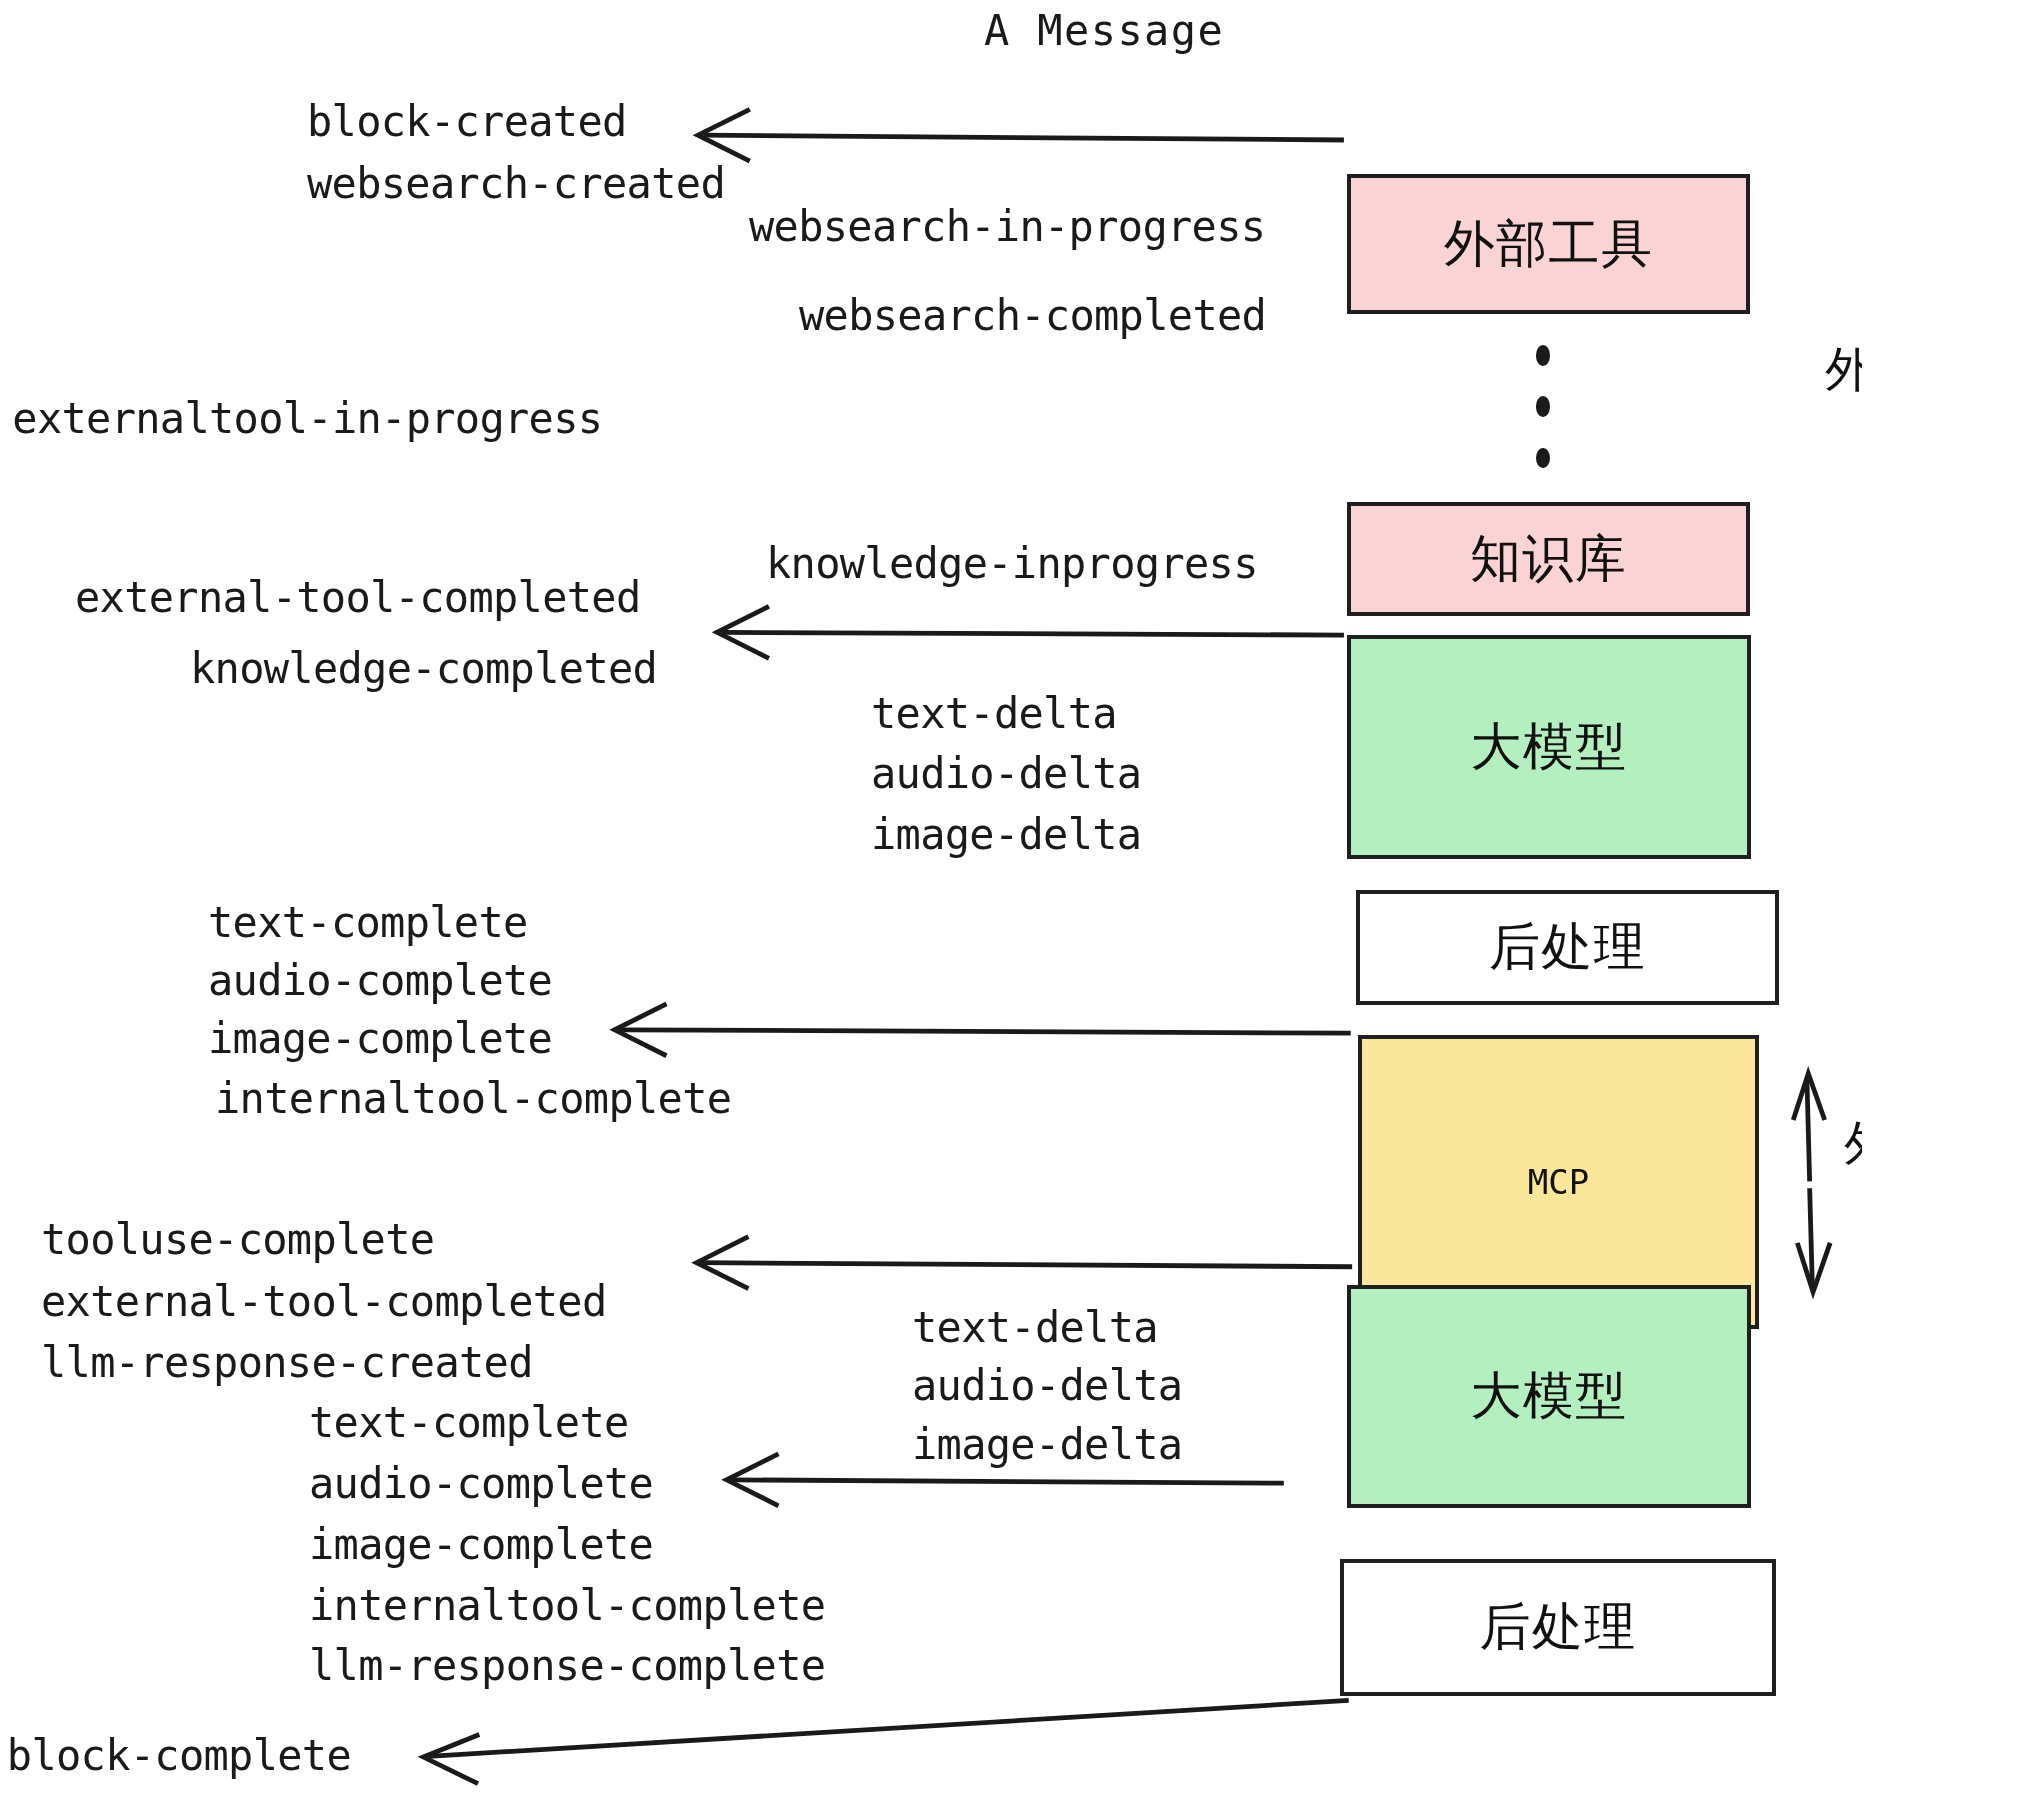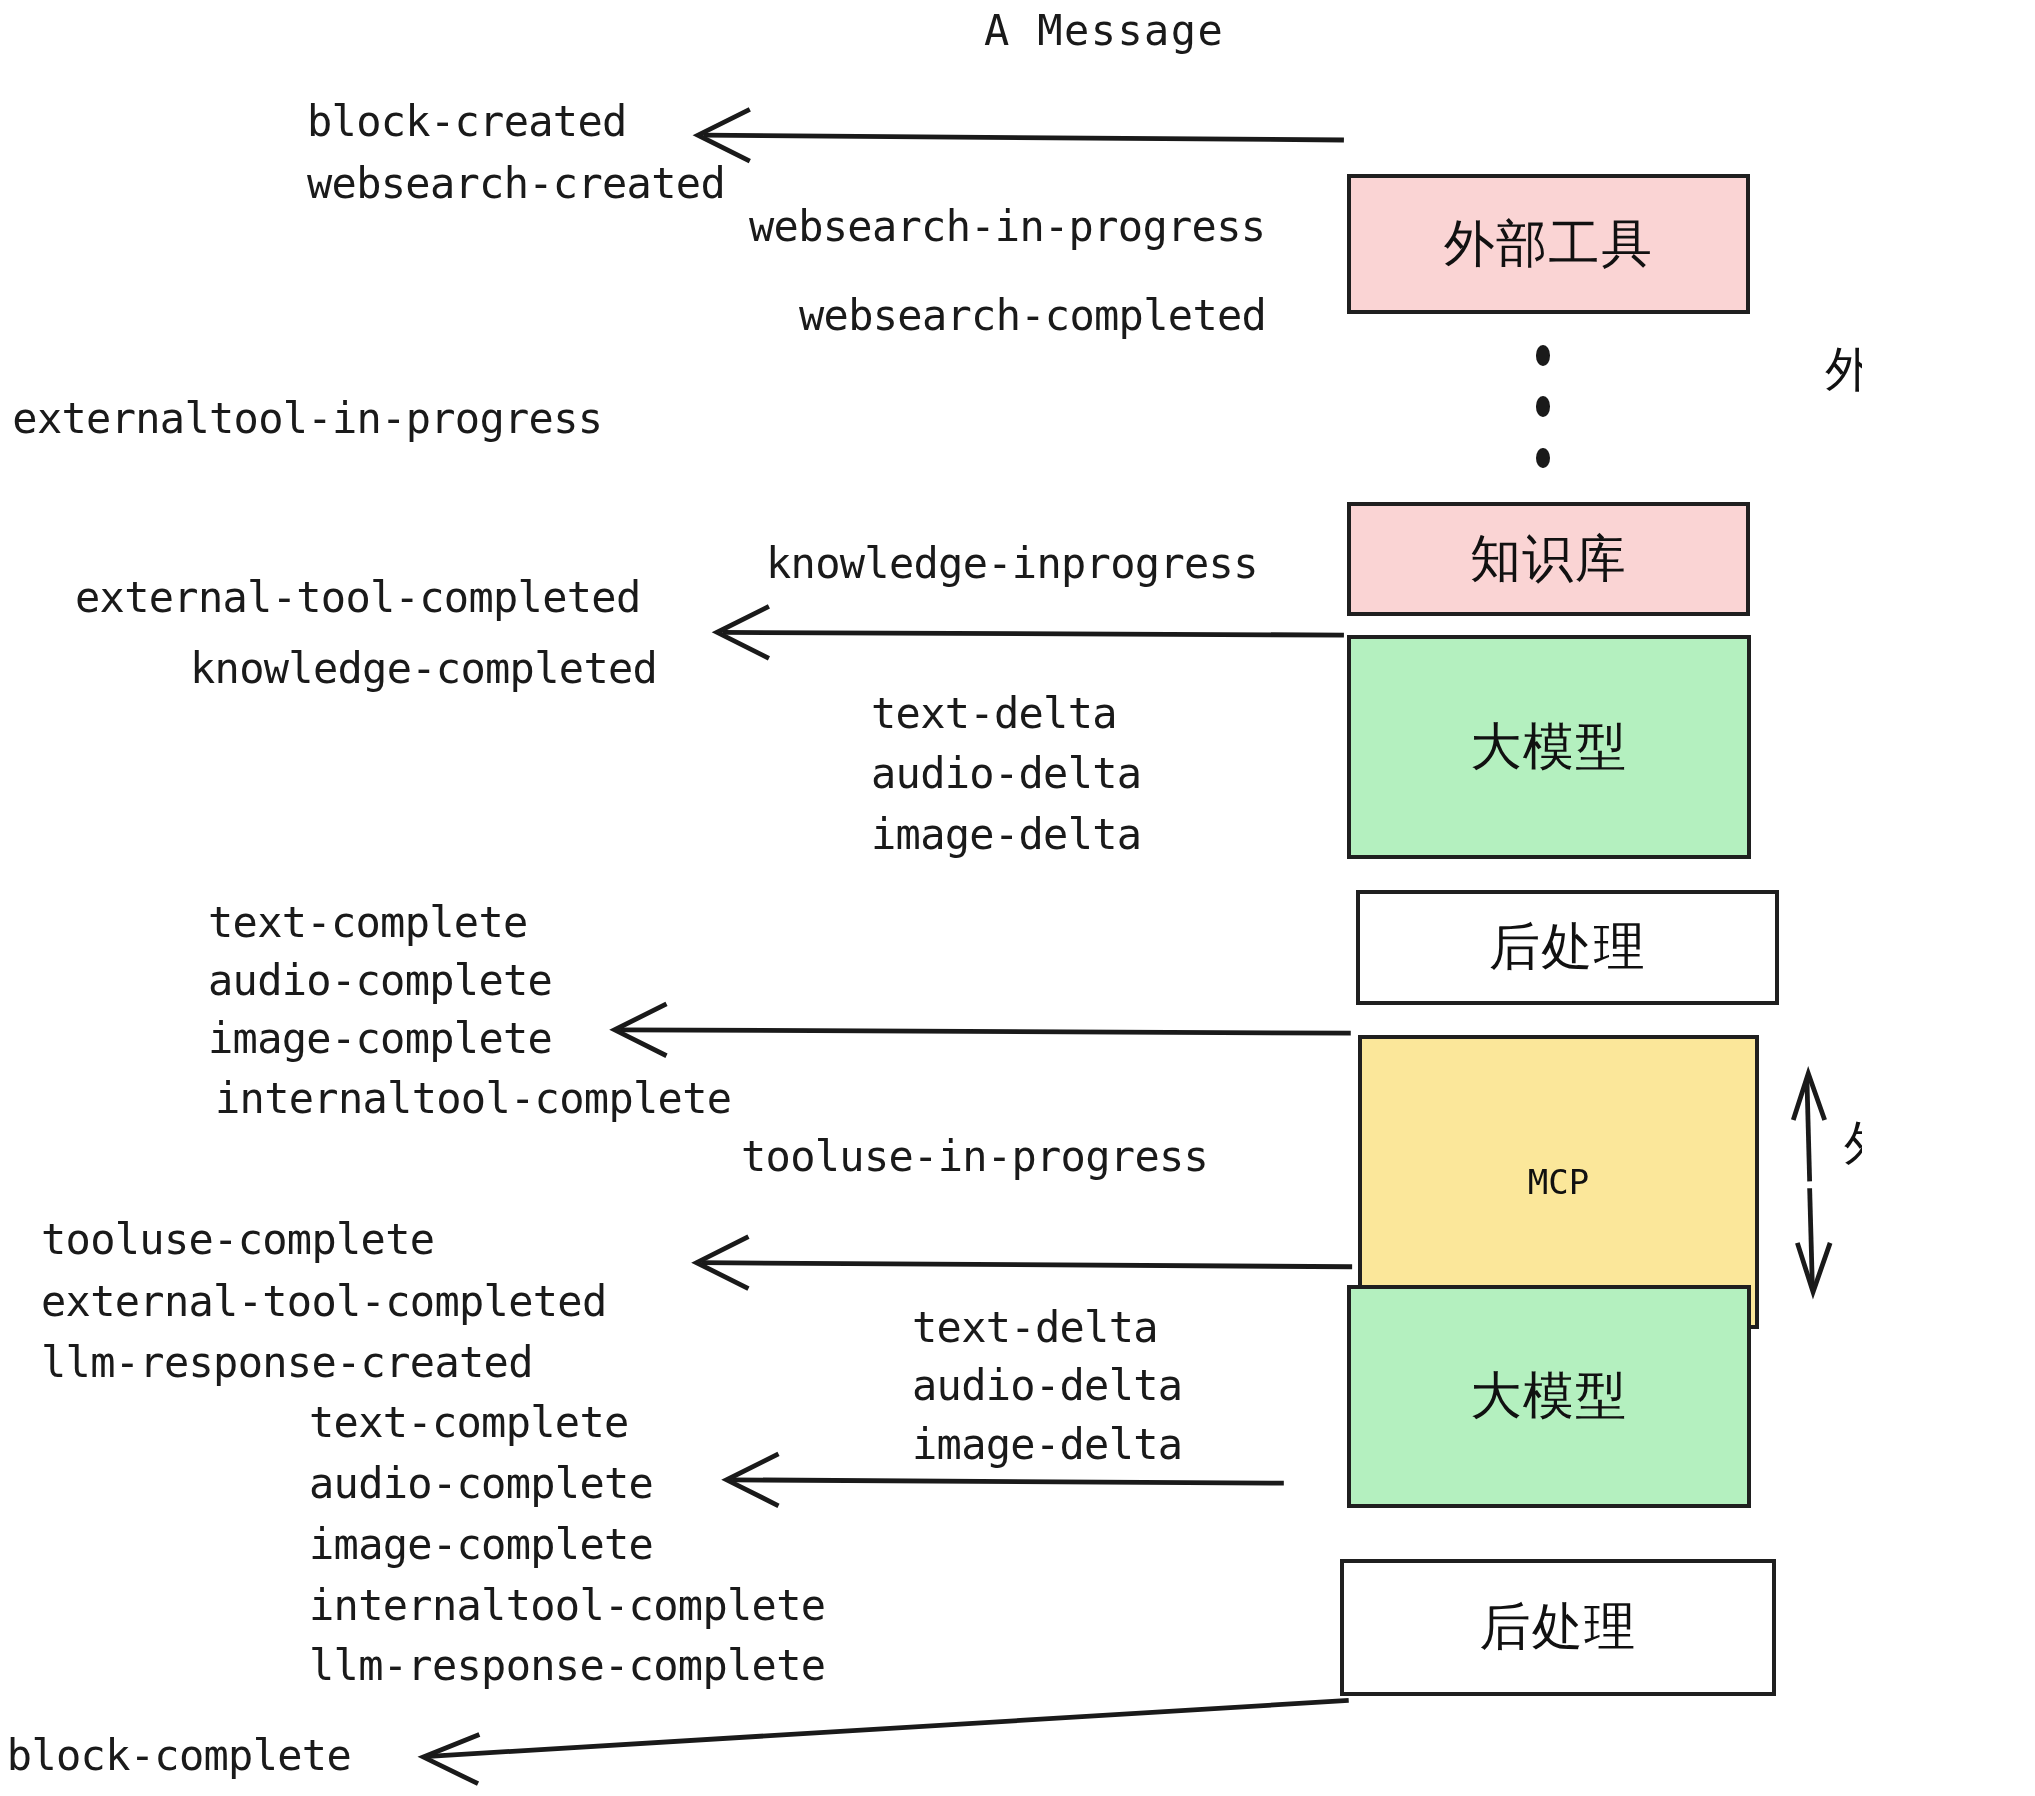--- a/index.html
+++ b/index.html
@@ -182,21 +182,20 @@
   <div class="lbl" style="left:766px; top:543px;">knowledge-inprogress</div>
   <div class="lbl" style="left:75px; top:577px;">external-tool-completed</div>
   <div class="lbl" style="left:190px; top:648px;">knowledge-completed</div>
   <div class="lbl" style="left:871px; top:693px;">text-delta</div>
   <div class="lbl" style="left:871px; top:753px;">audio-delta</div>
   <div class="lbl" style="left:871px; top:814px;">image-delta</div>
   <div class="lbl" style="left:208px; top:902px;">text-complete</div>
   <div class="lbl" style="left:208px; top:960px;">audio-complete</div>
   <div class="lbl" style="left:208px; top:1018px;">image-complete</div>
   <div class="lbl" style="left:215px; top:1078px;">internaltool-complete</div>
-  <div class="lbl" style="left:741px; top:1136px;">tooluse-in-progress</div>
   <div class="lbl" style="left:41px; top:1219px;">tooluse-complete</div>
   <div class="lbl" style="left:41px; top:1281px;">external-tool-completed</div>
   <div class="lbl" style="left:41px; top:1342px;">llm-response-created</div>
   <div class="lbl" style="left:912px; top:1307px;">text-delta</div>
   <div class="lbl" style="left:912px; top:1365px;">audio-delta</div>
   <div class="lbl" style="left:912px; top:1424px;">image-delta</div>
   <div class="lbl" style="left:309px; top:1402px;">text-complete</div>
   <div class="lbl" style="left:309px; top:1463px;">audio-complete</div>
   <div class="lbl" style="left:309px; top:1524px;">image-complete</div>
   <div class="lbl" style="left:309px; top:1585px;">internaltool-complete</div>

